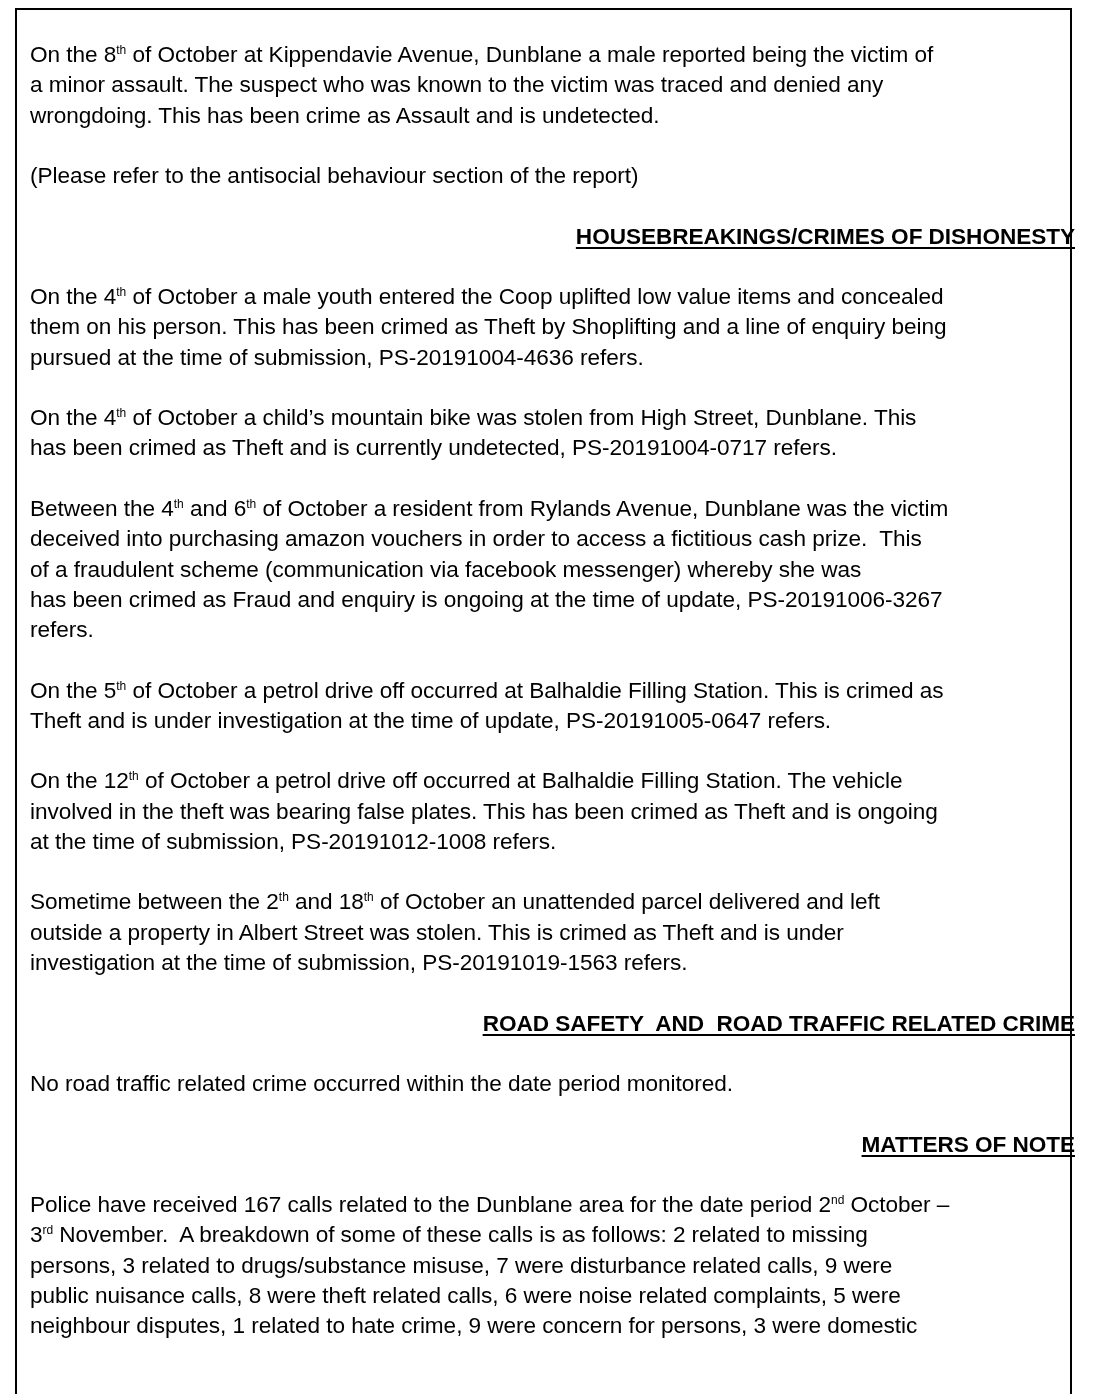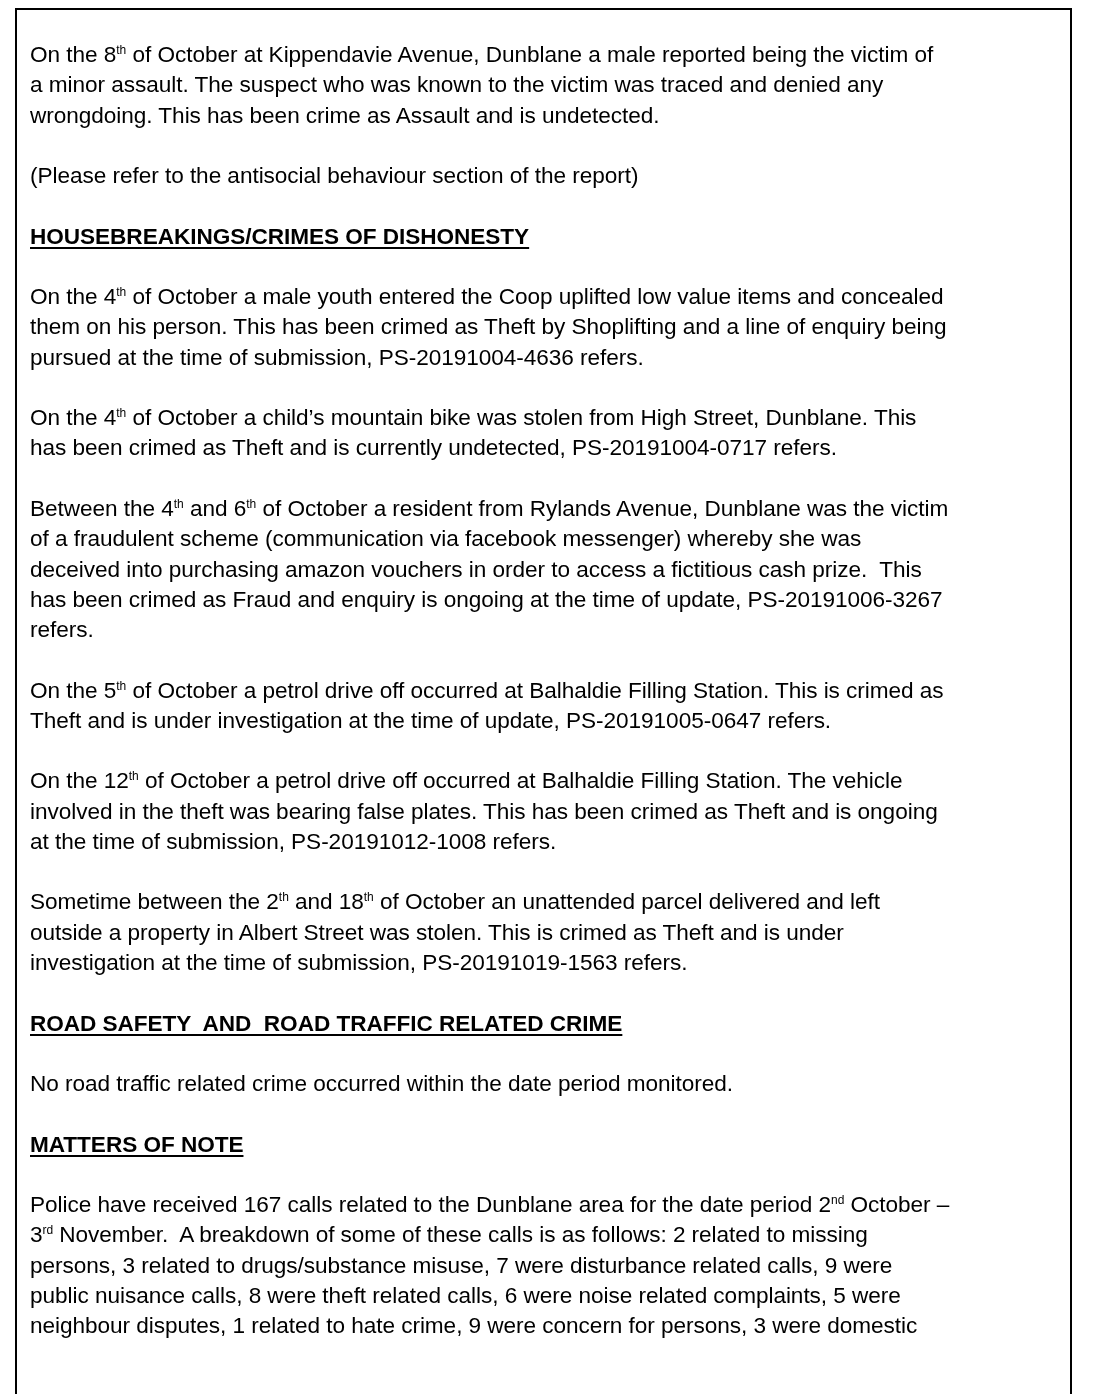--- a/index.html
+++ b/index.html
@@ -2,21 +2,21 @@
 <html><head>
 <meta charset="utf-8">
 <style>
   html, body { margin: 0; padding: 0; background: #ffffff; }
   body { width: 1110px; height: 1394px; overflow: hidden; position: relative;
          font-family: "Liberation Sans", sans-serif; color: #000; }
   .frame { position: absolute; left: 15px; top: 8px; width: 1057px; height: 1400px;
            border: 2px solid #000; border-bottom: none; box-sizing: border-box; }
   .content { position: absolute; left: 30px; top: 40px; width: 1045px; }
   .row { height: 30.28px; line-height: 30.28px; font-size: 22.6px; white-space: pre; letter-spacing: -0.05px; }
-  .heading { font-weight: bold; text-decoration: underline; text-decoration-thickness: 2px; text-underline-offset: 3px; }
+  .heading { font-weight: bold; text-decoration: underline; text-decoration-thickness: 2px; text-underline-offset: 3px; text-align: right; }
   sup { font-size: 12px; line-height: 0; vertical-align: 8px; }
 </style>
 </head>
 <body>
 
 <div class="frame"></div>
 <div class="content" id="content">
     <div>
       <div class="row"><span>On the 8</span><sup>th</sup><span> of October at Kippendavie Avenue, Dunblane a male reported being the victim of</span></div>
       <div class="row"><span>a minor assault. The suspect who was known to the victim was traced and denied any</span></div>
@@ -35,22 +35,22 @@
       <div class="row"><span>pursued at the time of submission, PS-20191004-4636 refers.</span></div>
     </div>
     <div class="row"></div>
     <div>
       <div class="row"><span>On the 4</span><sup>th</sup><span> of October a child’s mountain bike was stolen from High Street, Dunblane. This</span></div>
       <div class="row"><span>has been crimed as Theft and is currently undetected, PS-20191004-0717 refers.</span></div>
     </div>
     <div class="row"></div>
     <div>
       <div class="row"><span>Between the 4</span><sup>th</sup><span> and 6</span><sup>th</sup><span> of October a resident from Rylands Avenue, Dunblane was the victim</span></div>
+      <div class="row"><span>deceived into purchasing amazon vouchers in order to access a fictitious cash prize.  This</span></div>
       <div class="row"><span>of a fraudulent scheme (communication via facebook messenger) whereby she was</span></div>
-      <div class="row"><span>deceived into purchasing amazon vouchers in order to access a fictitious cash prize.  This</span></div>
       <div class="row"><span>has been crimed as Fraud and enquiry is ongoing at the time of update, PS-20191006-3267</span></div>
       <div class="row"><span>refers.</span></div>
     </div>
     <div class="row"></div>
     <div>
       <div class="row"><span>On the 5</span><sup>th</sup><span> of October a petrol drive off occurred at Balhaldie Filling Station. This is crimed as</span></div>
       <div class="row"><span>Theft and is under investigation at the time of update, PS-20191005-0647 refers.</span></div>
     </div>
     <div class="row"></div>
     <div>

